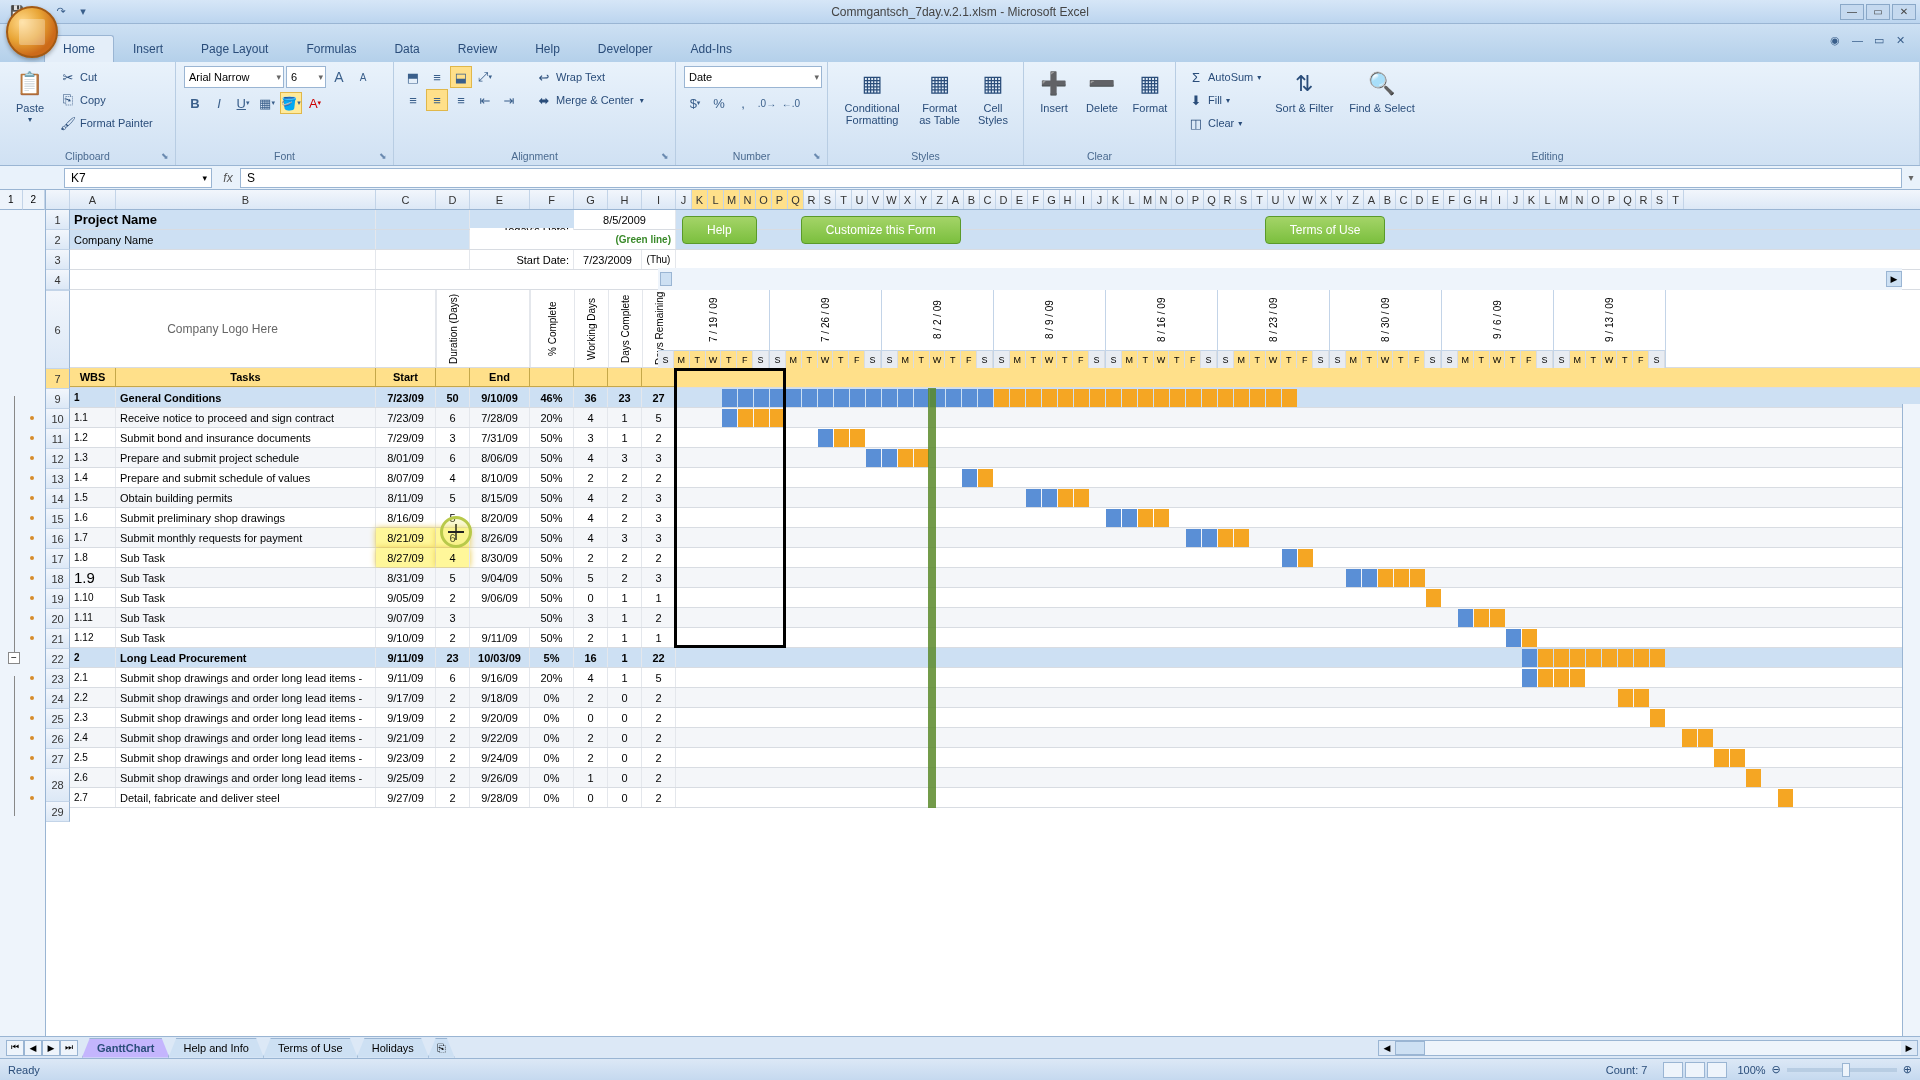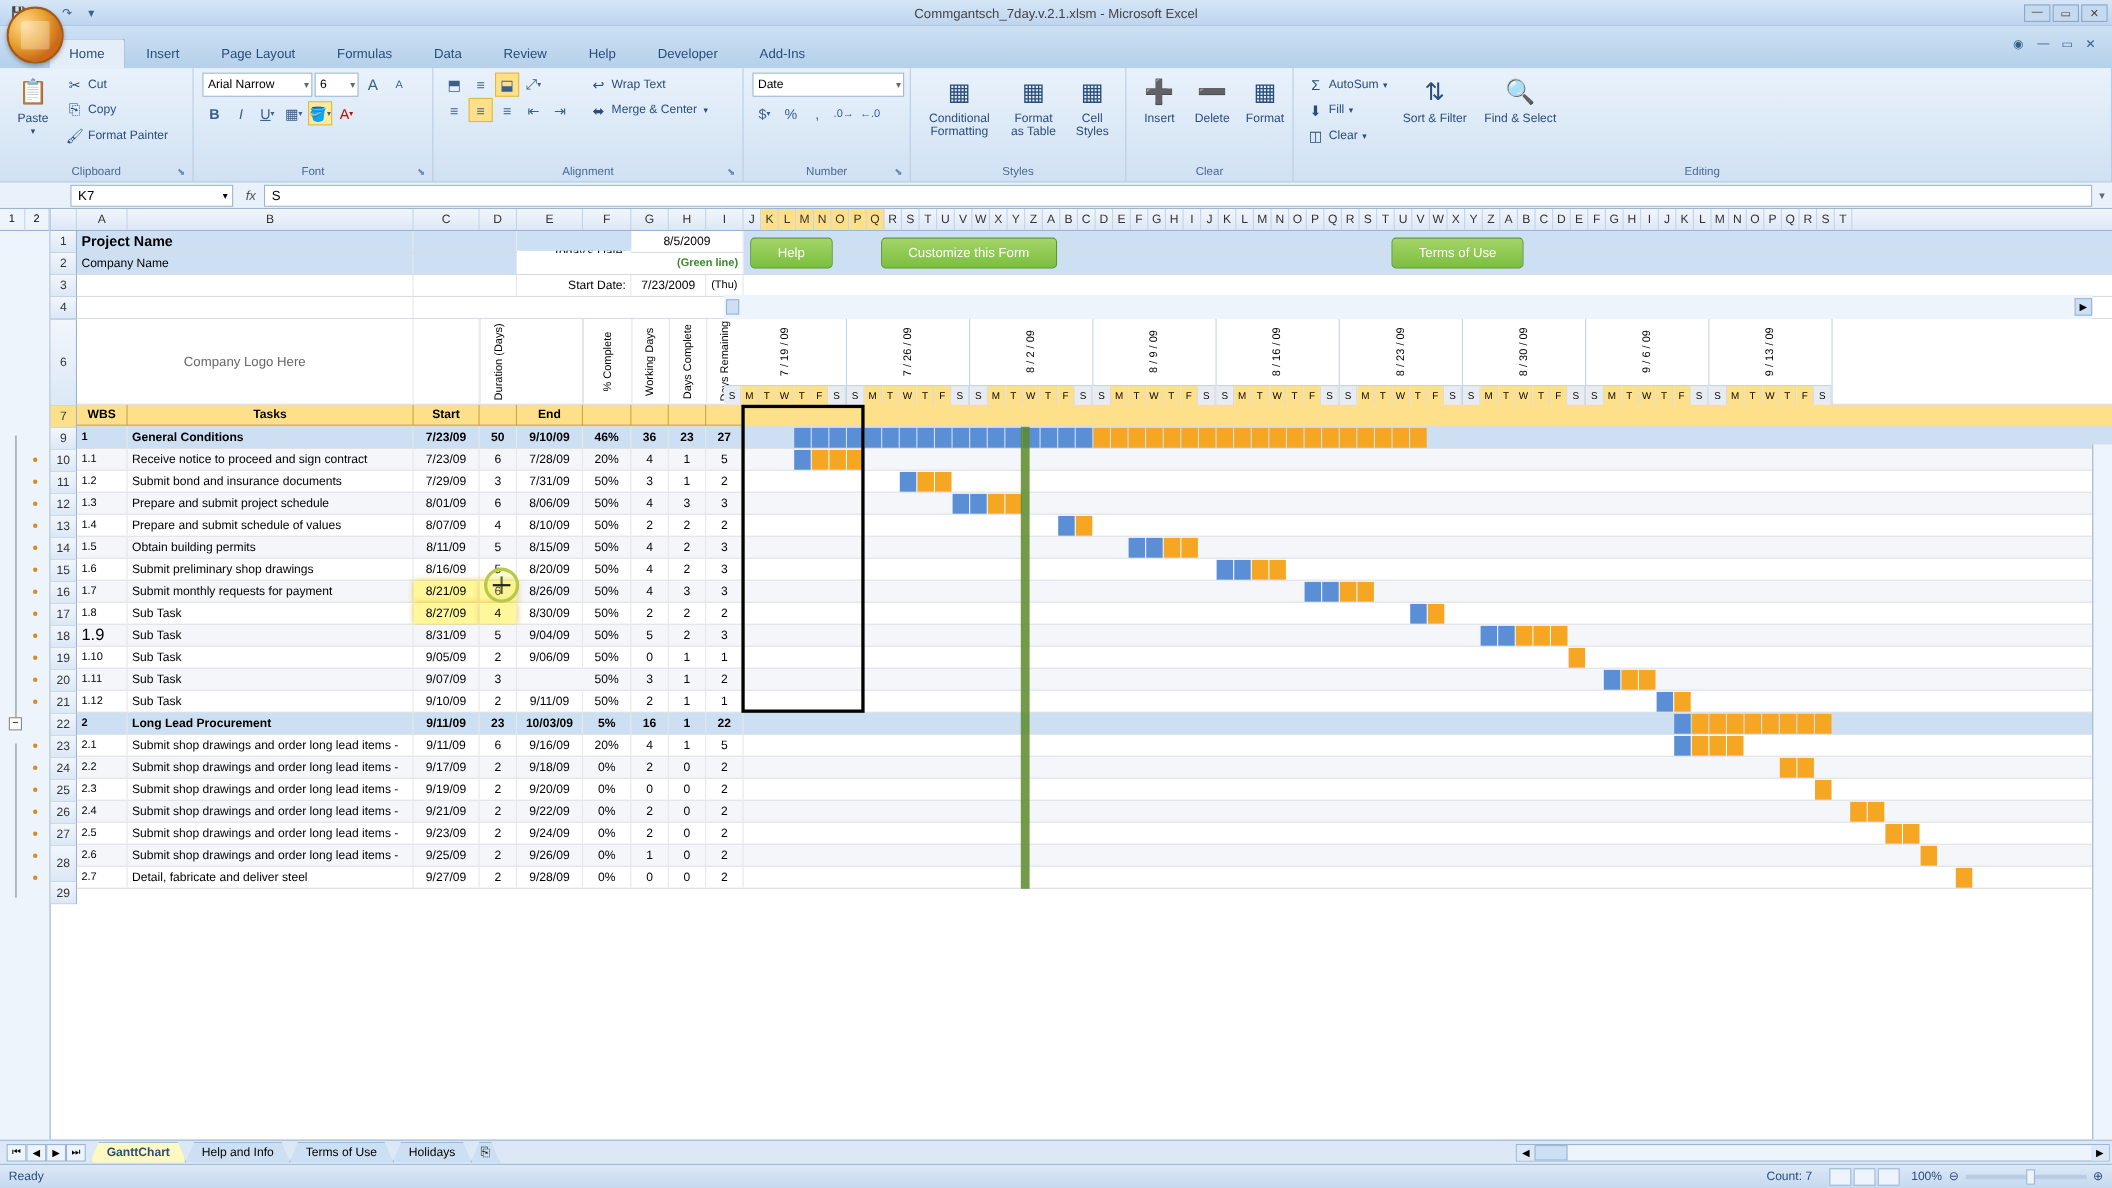--- a/index.html
+++ b/index.html
@@ -100,21 +100,21 @@
 .cursor-plus .ring { position:absolute; width:32px; height:32px; border:3px solid #b8c94a; border-radius:50%; left:-6px; top:-6px; background:rgba(240,240,120,.3); }
 .green-btn { background: linear-gradient(#a4d468, #7bbf3e); border:1px solid #5a9a2a; border-radius:4px; color:#fff; font-size:12px; padding:6px 24px; cursor:pointer; text-align:center; }
 .green-line { font-size:10px; color:#3a8a2a; font-weight:bold; }
 
 
 .sheettabs { height:22px; background:#dce8f6; border-top:1px solid #9ab5d3; display:flex; align-items:center; font-size:11px; }
 .tabnav { display:flex; gap:0; padding-left:6px; }
 .tabnav span { width:18px; height:16px; border:1px solid #9ab5d3; background:#eef4fb; display:flex; align-items:center; justify-content:center; font-size:9px; cursor:pointer; }
 .stabs { display:flex; margin-left:4px; }
 .stab { padding:3px 14px; background:#fff; border:1px solid #9ab5d3; border-bottom:none; margin-right:-1px; cursor:pointer; clip-path: polygon(8px 0, calc(100% - 8px) 0, 100% 100%, 0 100%); }
-.stab.active { background:#fef9c3; font-weight:bold; color:#2a4d7a; z-index:2; position:relative; }
+.stab.active { background:#c4b5fd; font-weight:bold; color:#2a4d7a; z-index:2; position:relative; }
 .stab.inactive { background:#cde0f3; }
 .hsplit { flex:1; display:flex; align-items:center; justify-content:flex-end; padding-right:2px; }
 .hscroll { width:540px; height:16px; background:#eef4fb; border:1px solid #9ab5d3; position:relative; display:flex; }
 .hscroll .sbtn { width:16px; background:#dce8f6; display:flex; align-items:center; justify-content:center; font-size:9px; cursor:pointer; }
 .hscroll .track { flex:1; position:relative; }
 .hscroll .thumb { position:absolute; left:0; width:30px; top:0; bottom:0; background:#cde0f3; border:1px solid #9ab5d3; }
 
 
 .statusbar { height:22px; background: linear-gradient(#dce8f6, #c5d9ef); border-top:1px solid #9ab5d3; display:flex; align-items:center; font-size:11px; color:#2a4d7a; padding:0 8px; }
 .statusbar .spacer { flex:1; }

